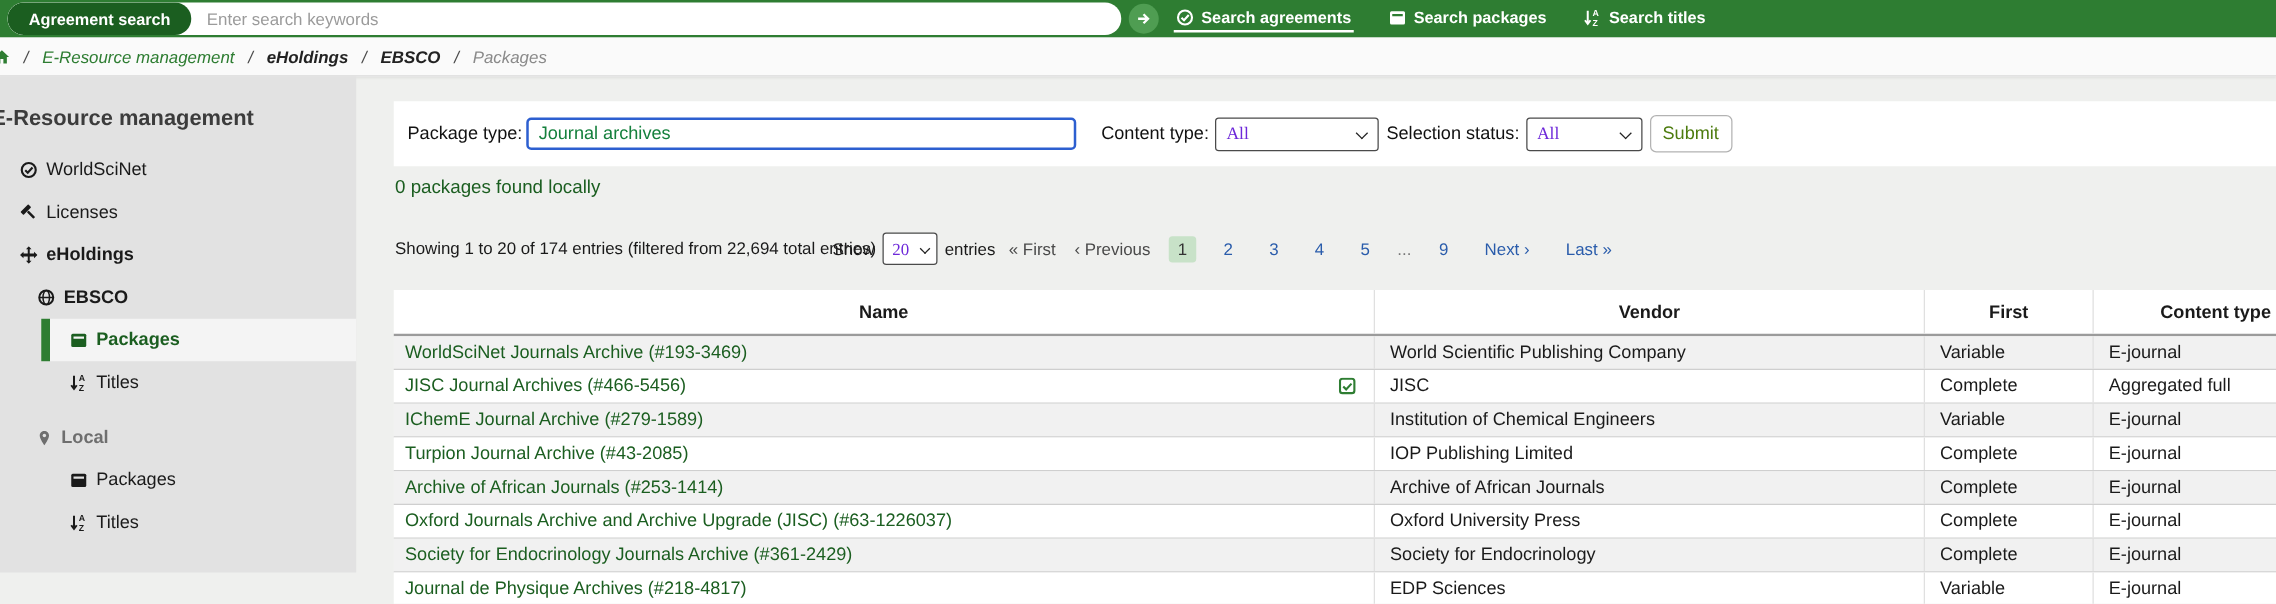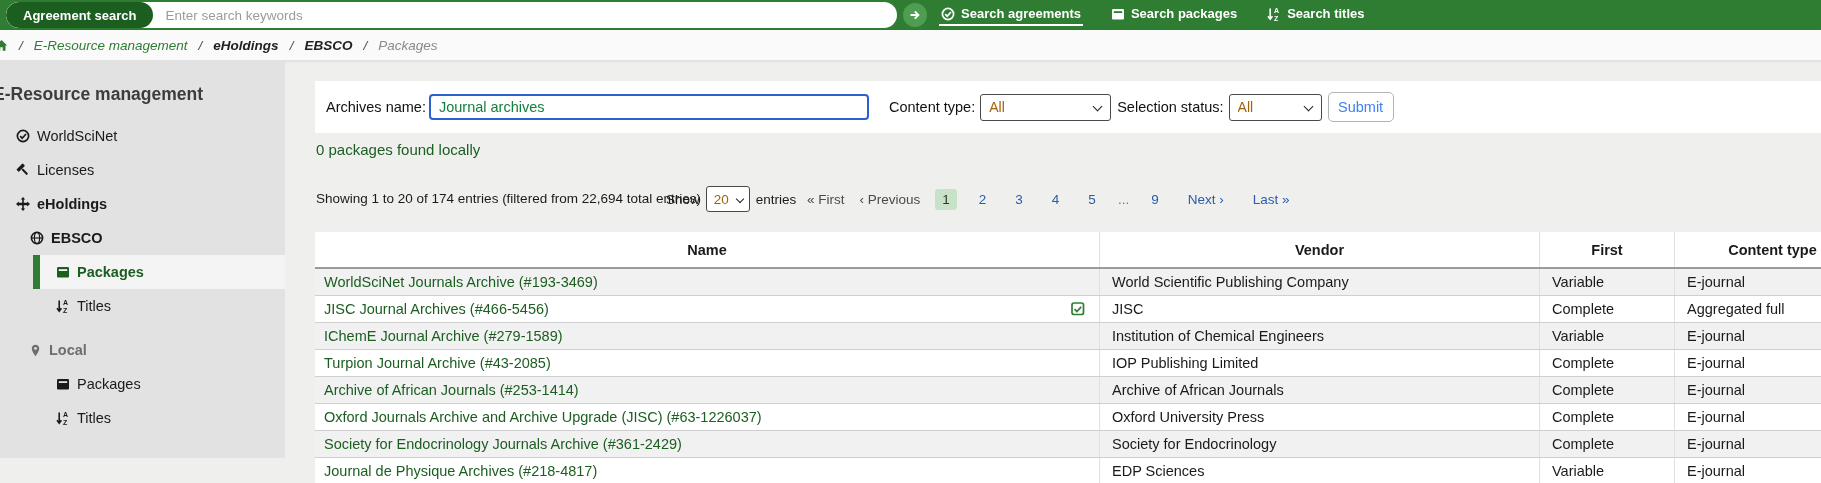--- a/index.html
+++ b/index.html
@@ -41,24 +41,24 @@
   
   .main { position:absolute; left:285px; top:61px; width:1536px; height:422px; }
 
   .filter-panel { position:absolute; left:30px; top:20px; width:calc(100% - 30px); height:52px; background:#fff; display:flex; align-items:center; padding-left:11px; font-size:14.5px; color:#111; }
   .flabel { white-space:nowrap; }
   #package-name-input { margin-left:3px; width:440px; height:26px; border:2px solid #2d5fd0; border-radius:4px; font-size:14.5px; padding:0 8px; color:#15803d; outline:none; font-family:"Liberation Sans", sans-serif; }
   .filter-panel .flabel.l2 { margin-left:20px; }
   .filter-panel .flabel.l3 { margin-left:6px; }
   .select-wrap { position:relative; display:inline-block; margin-left:5px; }
   .select-wrap::after { content:""; position:absolute; right:10px; top:9px; width:6px; height:6px; border-right:1.8px solid #222; border-bottom:1.8px solid #222; transform:rotate(45deg); pointer-events:none; }
-  select { appearance:none; -webkit-appearance:none; border:1.5px solid #4a4a4a; border-radius:3px; height:27px; font-size:14px; padding:0 24px 0 8px; background:#fff; color:#a16207; font-family:Liberation Sans, sans-serif; cursor:pointer; }
+  select { appearance:none; -webkit-appearance:none; border:1.5px solid #4a4a4a; border-radius:3px; height:27px; font-size:14px; padding:0 24px 0 8px; background:#fff; color:#6d28d9; font-family:Liberation Serif, serif; cursor:pointer; }
   #content-type-select { width:131px; }
   #selection-status-select { width:93px; }
-  .submit-btn { margin-left:6px; width:66px; height:30px; background:#fff; border:1px solid #b3b3b3; border-radius:5px; font-size:14.5px; color:#3b82f6; cursor:pointer; font-family:"Liberation Sans", sans-serif; }
+  .submit-btn { margin-left:6px; width:66px; height:30px; background:#fff; border:1px solid #b3b3b3; border-radius:5px; font-size:14.5px; color:#4d7c0f; cursor:pointer; font-family:"Liberation Sans", sans-serif; }
 
   .found { position:absolute; left:31px; top:80px; color:#1b5e20; font-size:15px; }
 
   .controls { position:absolute; left:0; top:124px; width:100%; height:28px; font-size:13.5px; }
   .showing { position:absolute; left:31px; top:6px; color:#1a1a1a; }
   .show-group { position:absolute; left:381px; top:0; display:flex; align-items:center; gap:6px; height:28px; }
   .show-wrap { margin-left:0; }
   #show-select { width:44px; height:26px; border:1px solid #4a4a4a; padding:0 18px 0 7px; font-size:13.5px; }
   .show-wrap::after { right:7px; top:10px; width:5px; height:5px; }
   .pagination { position:absolute; left:522px; top:2px; display:flex; align-items:center; gap:15px; height:24px; }
@@ -240,21 +240,21 @@
           <text x="7" y="13.6" font-size="7" font-weight="bold" fill="currentColor">Z</text>
         </svg>
     </span>
     <span>Titles</span>
   </div>
 </div>
 
 <div class="main">
 
   <div class="filter-panel">
-    <span class="flabel">Archives name:</span>
+    <span class="flabel">Package type:</span>
     <input id="package-name-input" type="text" value="Journal archives" style="">
     <span class="flabel l2">Content type:</span>
     <span class="select-wrap">
       <select id="content-type-select">
         <option>All</option>
       </select>
     </span>
     <span class="flabel l3">Selection status:</span>
     <span class="select-wrap">
       <select id="selection-status-select">

